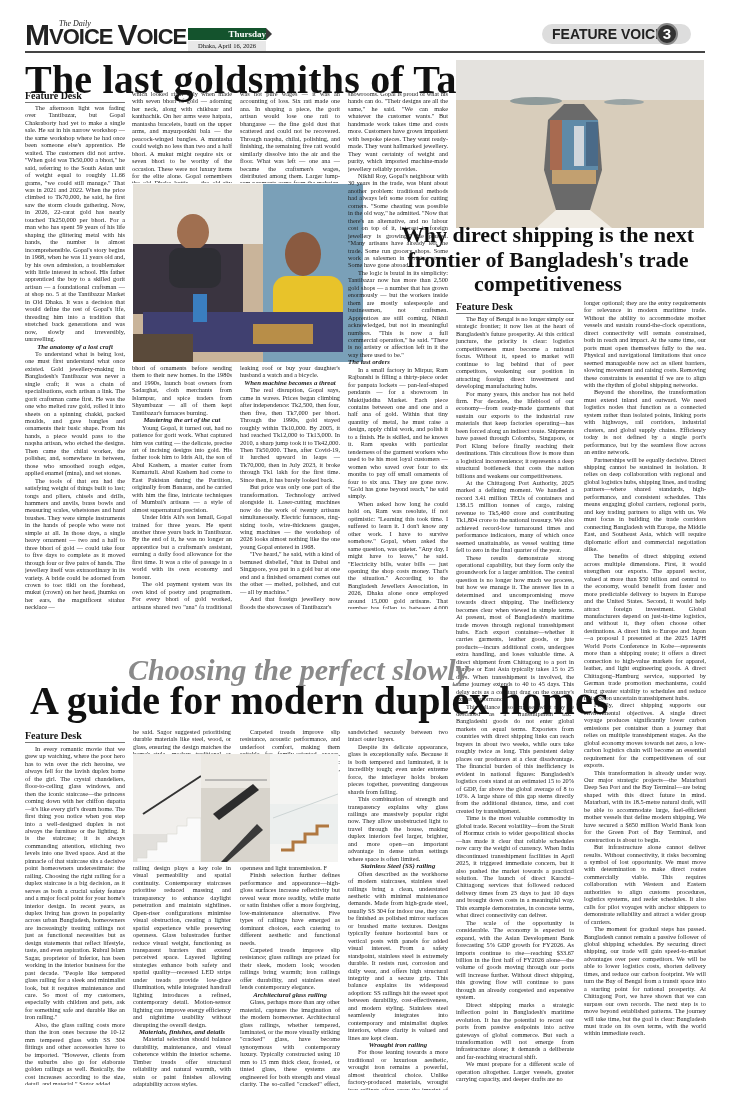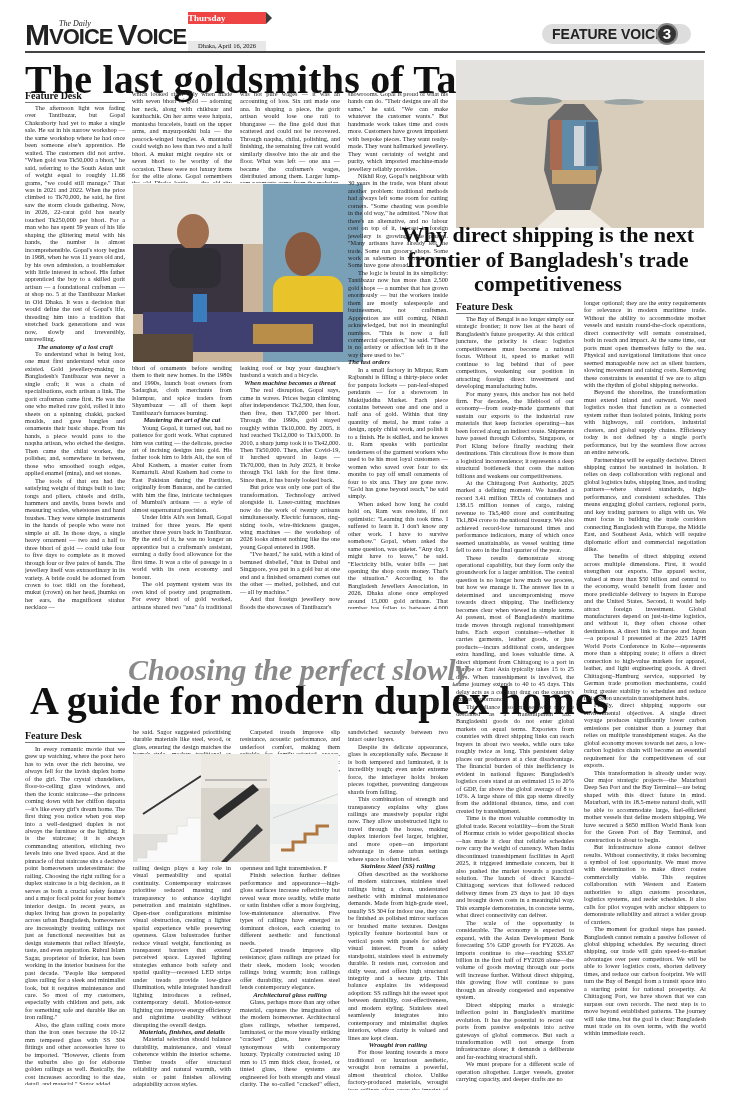--- a/index.html
+++ b/index.html
@@ -3,21 +3,21 @@
 <meta charset="utf-8">
 <style>
 *{box-sizing:border-box;margin:0;padding:0}
 html,body{width:730px;height:1110px;background:#fff;overflow:hidden}
 body{font-family:"Liberation Serif","DejaVu Serif",serif;color:#111;position:relative}
 .mast{position:absolute;left:0;top:0;width:730px;height:52px}
 .logo{position:absolute;left:25px;top:22px;height:26px;display:flex;align-items:flex-end;font-family:"Liberation Sans","DejaVu Sans",sans-serif;font-weight:900;color:#222;letter-spacing:-1px}
 .logo .big{font-size:30px;line-height:26px}
 .logo .mid{font-size:22px;line-height:22px}
 .logo .small{position:absolute;left:34px;top:-3px;font-family:"Liberation Serif",serif;font-size:8px;font-weight:normal;font-style:italic;letter-spacing:0}
-.daybox{position:absolute;left:188px;top:12px;width:78px;height:12px;background:#ef4444;color:#fff;font-size:9px;font-weight:bold;text-align:left;line-height:12px}
+.daybox{position:absolute;left:188px;top:28px;width:78px;height:12px;background:#14532d;color:#fff;font-size:9px;font-weight:bold;text-align:right;line-height:12px}
 .daybox:after{content:"";position:absolute;right:-6px;top:0;border-left:6px solid #3a3a3a;border-top:6px solid transparent;border-bottom:6px solid transparent}
 .date{position:absolute;left:188px;top:41px;width:78px;height:10px;background:#e8e8e8;font-size:6.5px;text-align:center;line-height:10px}
 .rule{position:absolute;left:25px;top:51px;width:680px;height:2px;background:#444}
 .section{position:absolute;left:542px;top:24px;height:20px;border-radius:10px;background:#ddd;padding:0 26px 0 10px;font-family:"Liberation Sans",sans-serif;font-weight:bold;font-size:14px;line-height:20px;color:#222}
 .pgnum{position:absolute;left:656px;top:23px;width:22px;height:22px;border-radius:50%;background:#333;border:2px solid #888;color:#fff;font-family:"Liberation Sans",sans-serif;font-weight:bold;font-size:15px;text-align:center;line-height:18px}
 h1{font-family:"Liberation Serif",serif;font-weight:bold;color:#111;position:absolute}
 .h-gold{left:25px;top:58px;font-size:40px;line-height:44px;letter-spacing:0.2px}
 .byline{position:absolute;font-weight:bold;font-size:10px}
 .col{position:absolute;font-size:6.3px;line-height:7.45px;text-align:justify;color:#222;overflow:hidden}
 .col p{text-indent:10px}

